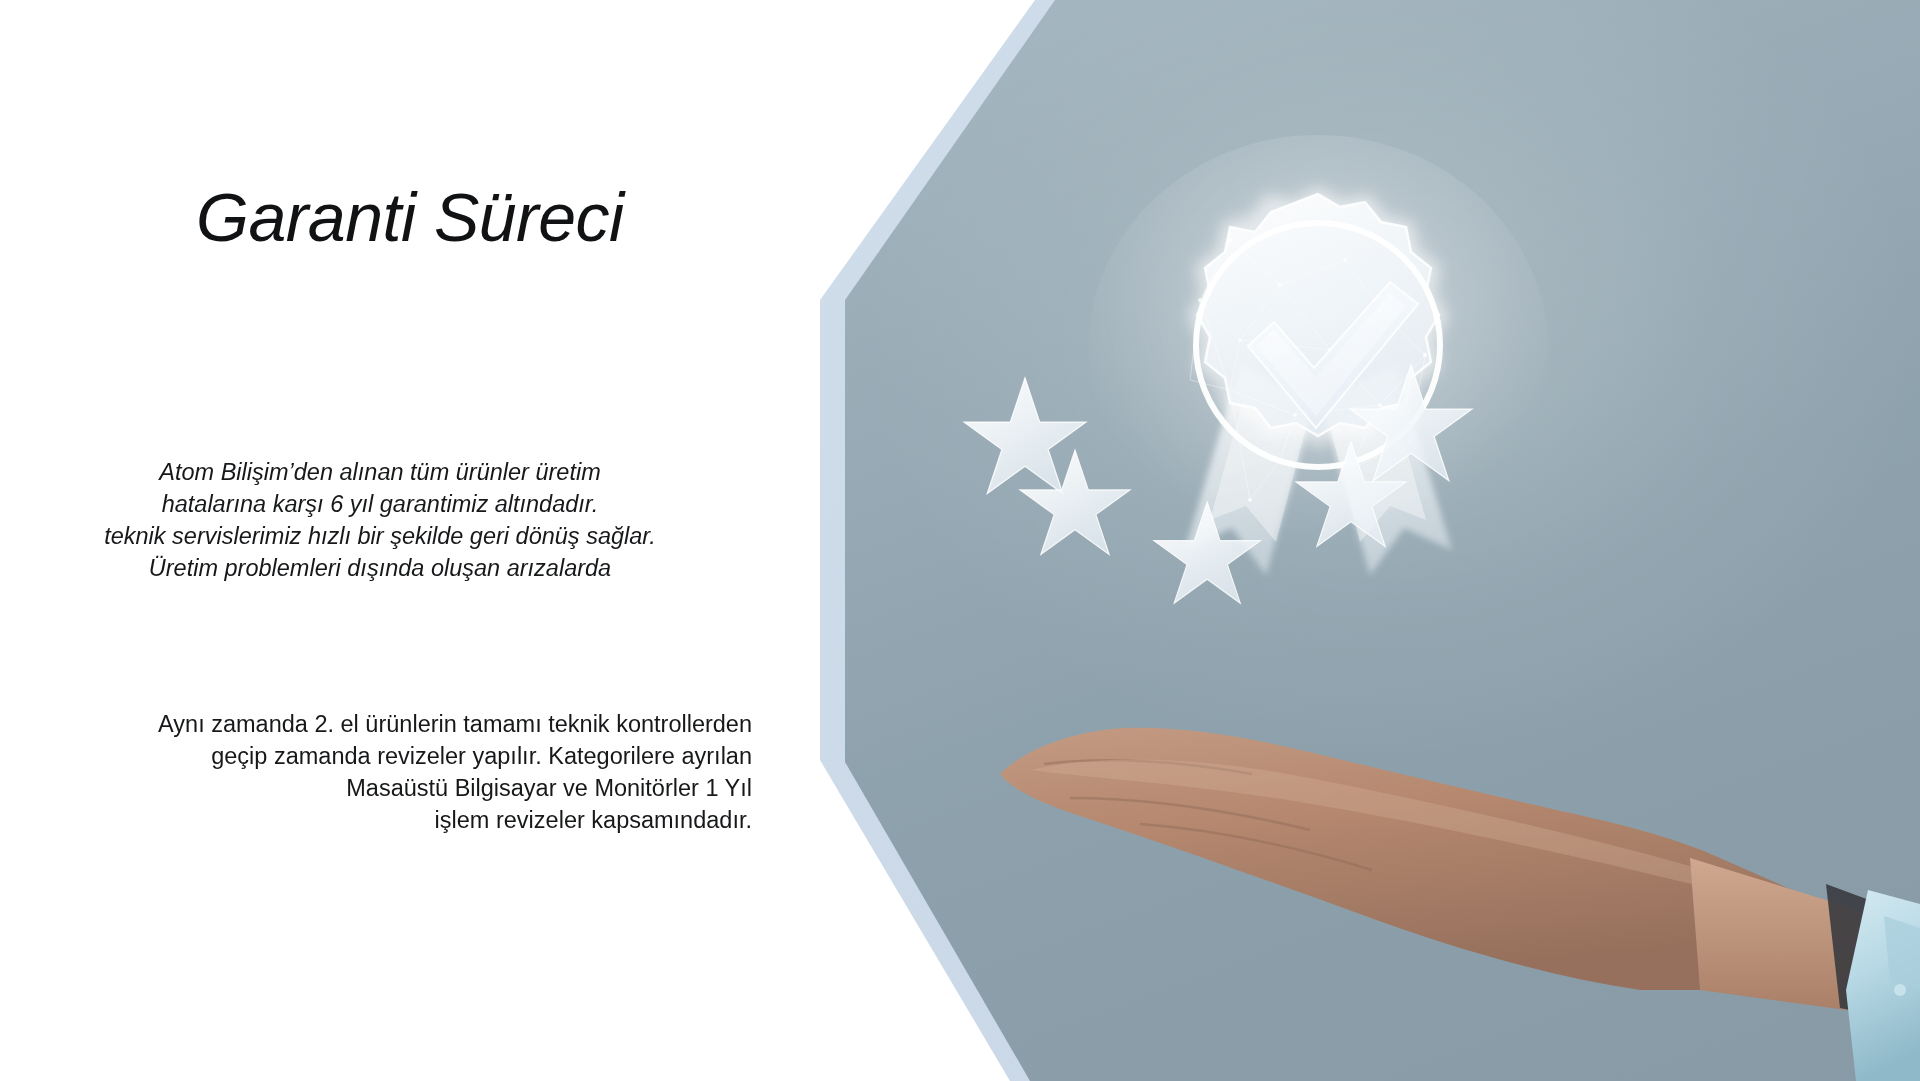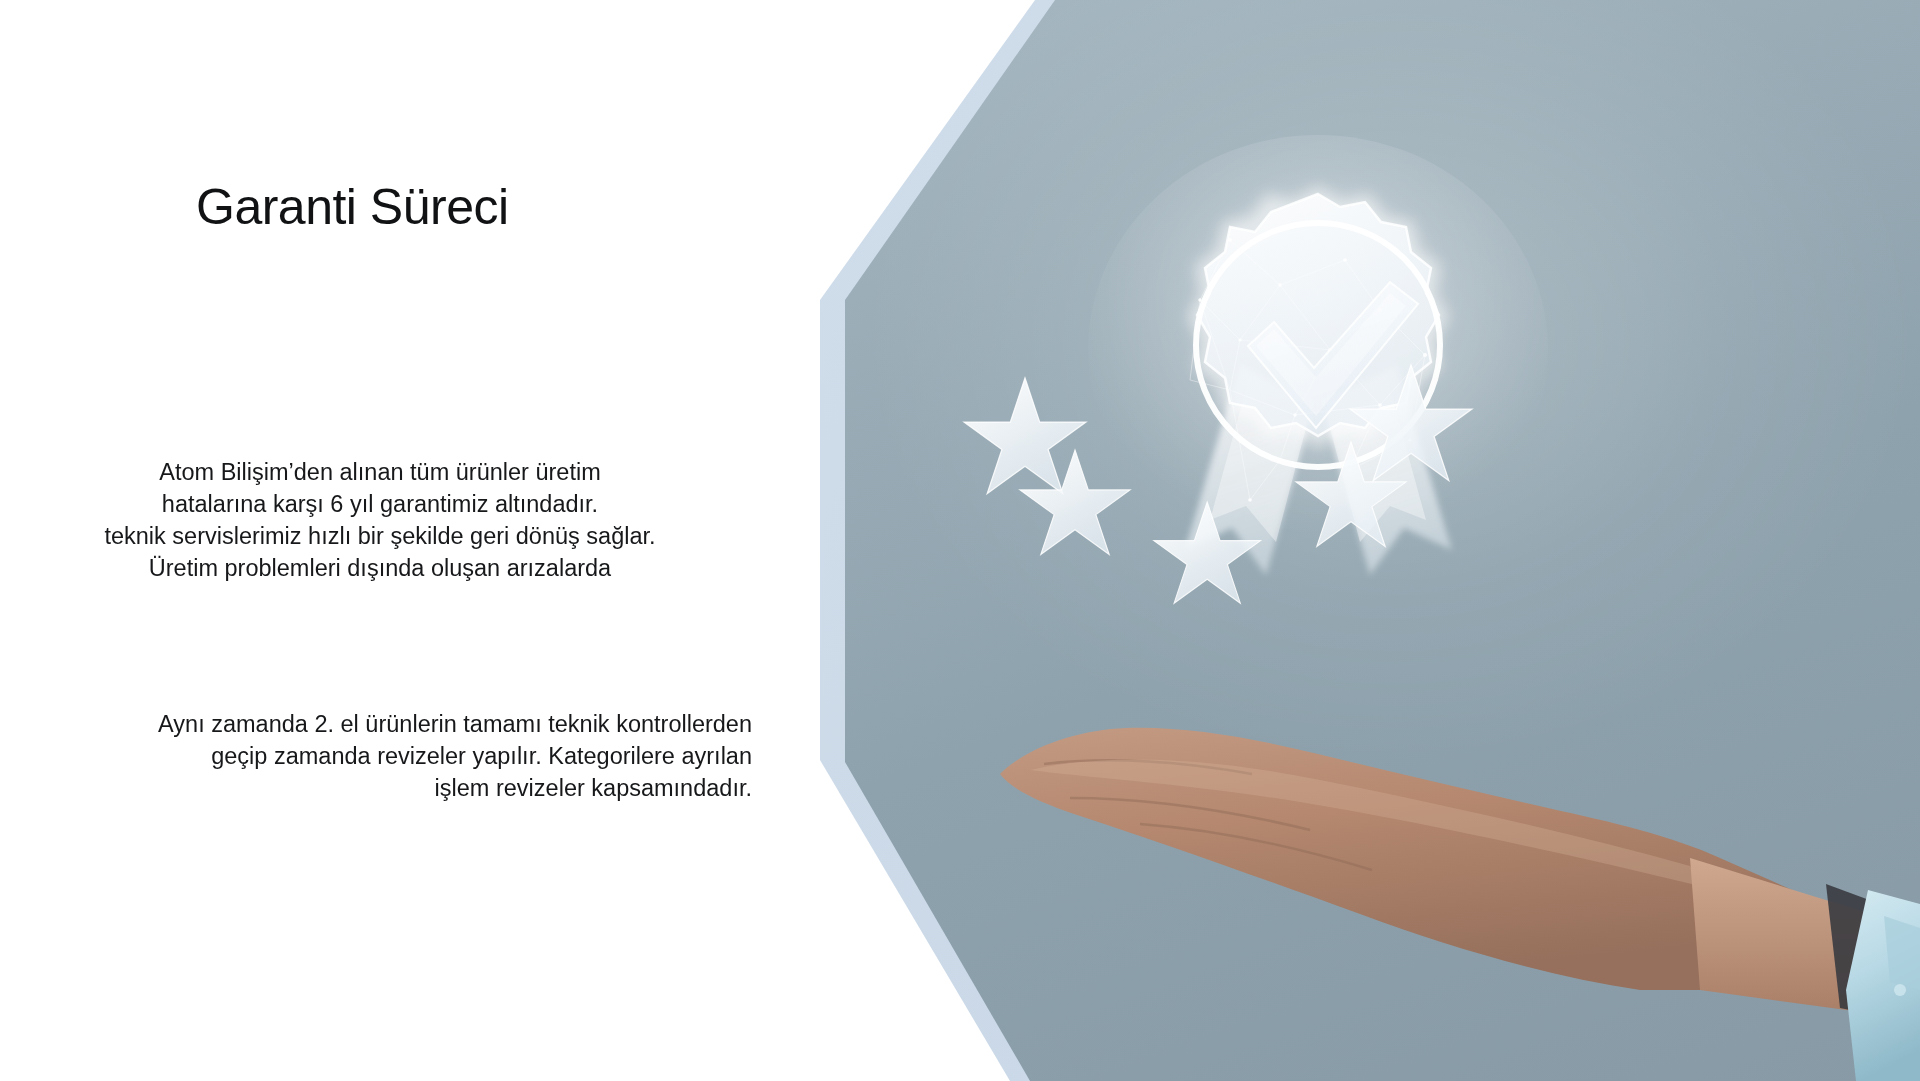--- a/index.html
+++ b/index.html
@@ -29,29 +29,29 @@
   .badge-holder{position:absolute;left:1080px;top:150px;width:480px;height:470px;}
   .badge-holder svg{display:block;width:100%;height:100%;overflow:visible;}
 
   
   .hand{position:absolute;left:1000px;top:690px;width:920px;height:391px;}
   .hand svg{display:block;width:100%;height:100%;}
 
   
   .title{
     position:absolute;left:196px;top:178px;
-    font-size:50px;font-weight:400;color:#111214;letter-spacing:-0.5px;
-    font-family:"Liberation Sans",sans-serif;white-space:nowrap;
+    font-size:68px;font-weight:400;color:#111214;letter-spacing:-0.5px;
+    font-family:"Liberation Sans",sans-serif;white-space:nowrap;font-style:italic;
   }
   .para{
     position:absolute;
     color:#17181a;font-size:23.5px;line-height:32px;text-align:center;
     font-family:"Liberation Sans",sans-serif;white-space:nowrap;
   }
-  .para-1{left:50px;top:456px;width:660px;}
+  .para-1{left:50px;top:456px;width:660px;font-style:italic;}
   .para-2{left:12px;top:708px;width:740px;text-align:right;}
   .para .ln{display:block;}
 </style>
 </head>
 <body>
 
 <div id="stage">
 
   <div class="panel-wrap">
     <div class="panel-edge"></div>
@@ -210,16 +210,17 @@
   <div class="para para-1">
     <span class="ln">Atom Bilişim’den alınan tüm ürünler üretim</span>
     <span class="ln">hatalarına karşı 6 yıl garantimiz altındadır.</span>
     <span class="ln">teknik servislerimiz hızlı bir şekilde geri dönüş sağlar.</span>
     <span class="ln">Üretim problemleri dışında oluşan arızalarda</span>
   </div>
 
   <div class="para para-2">
     <span class="ln">Aynı zamanda 2. el ürünlerin tamamı teknik kontrollerden</span>
     <span class="ln">geçip zamanda revizeler yapılır. Kategorilere ayrılan</span>
+    <span class="ln">Masaüstü Bilgisayar ve Monitörler 1 Yıl</span>
     <span class="ln">işlem revizeler kapsamındadır.</span>
   </div>
 
 </div>
 
 </body></html>

